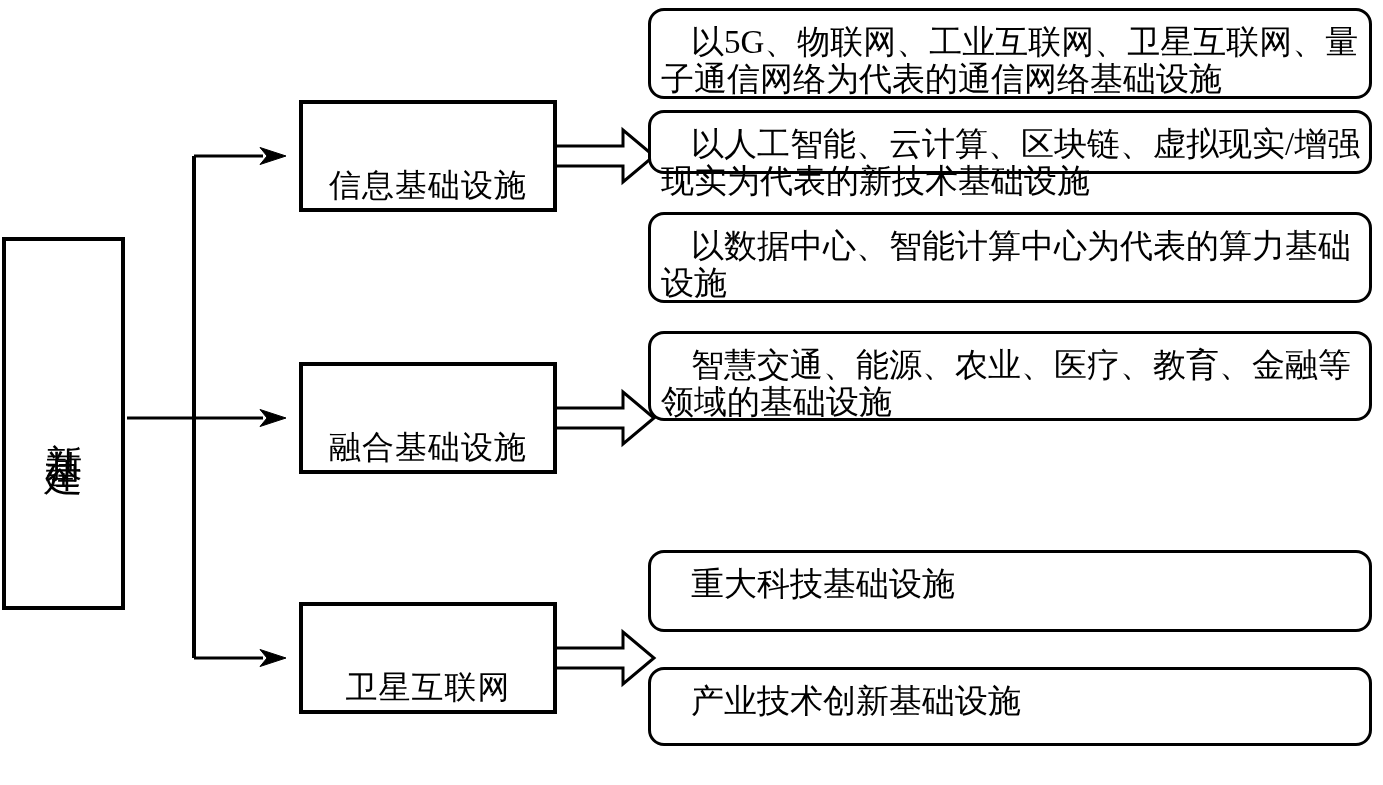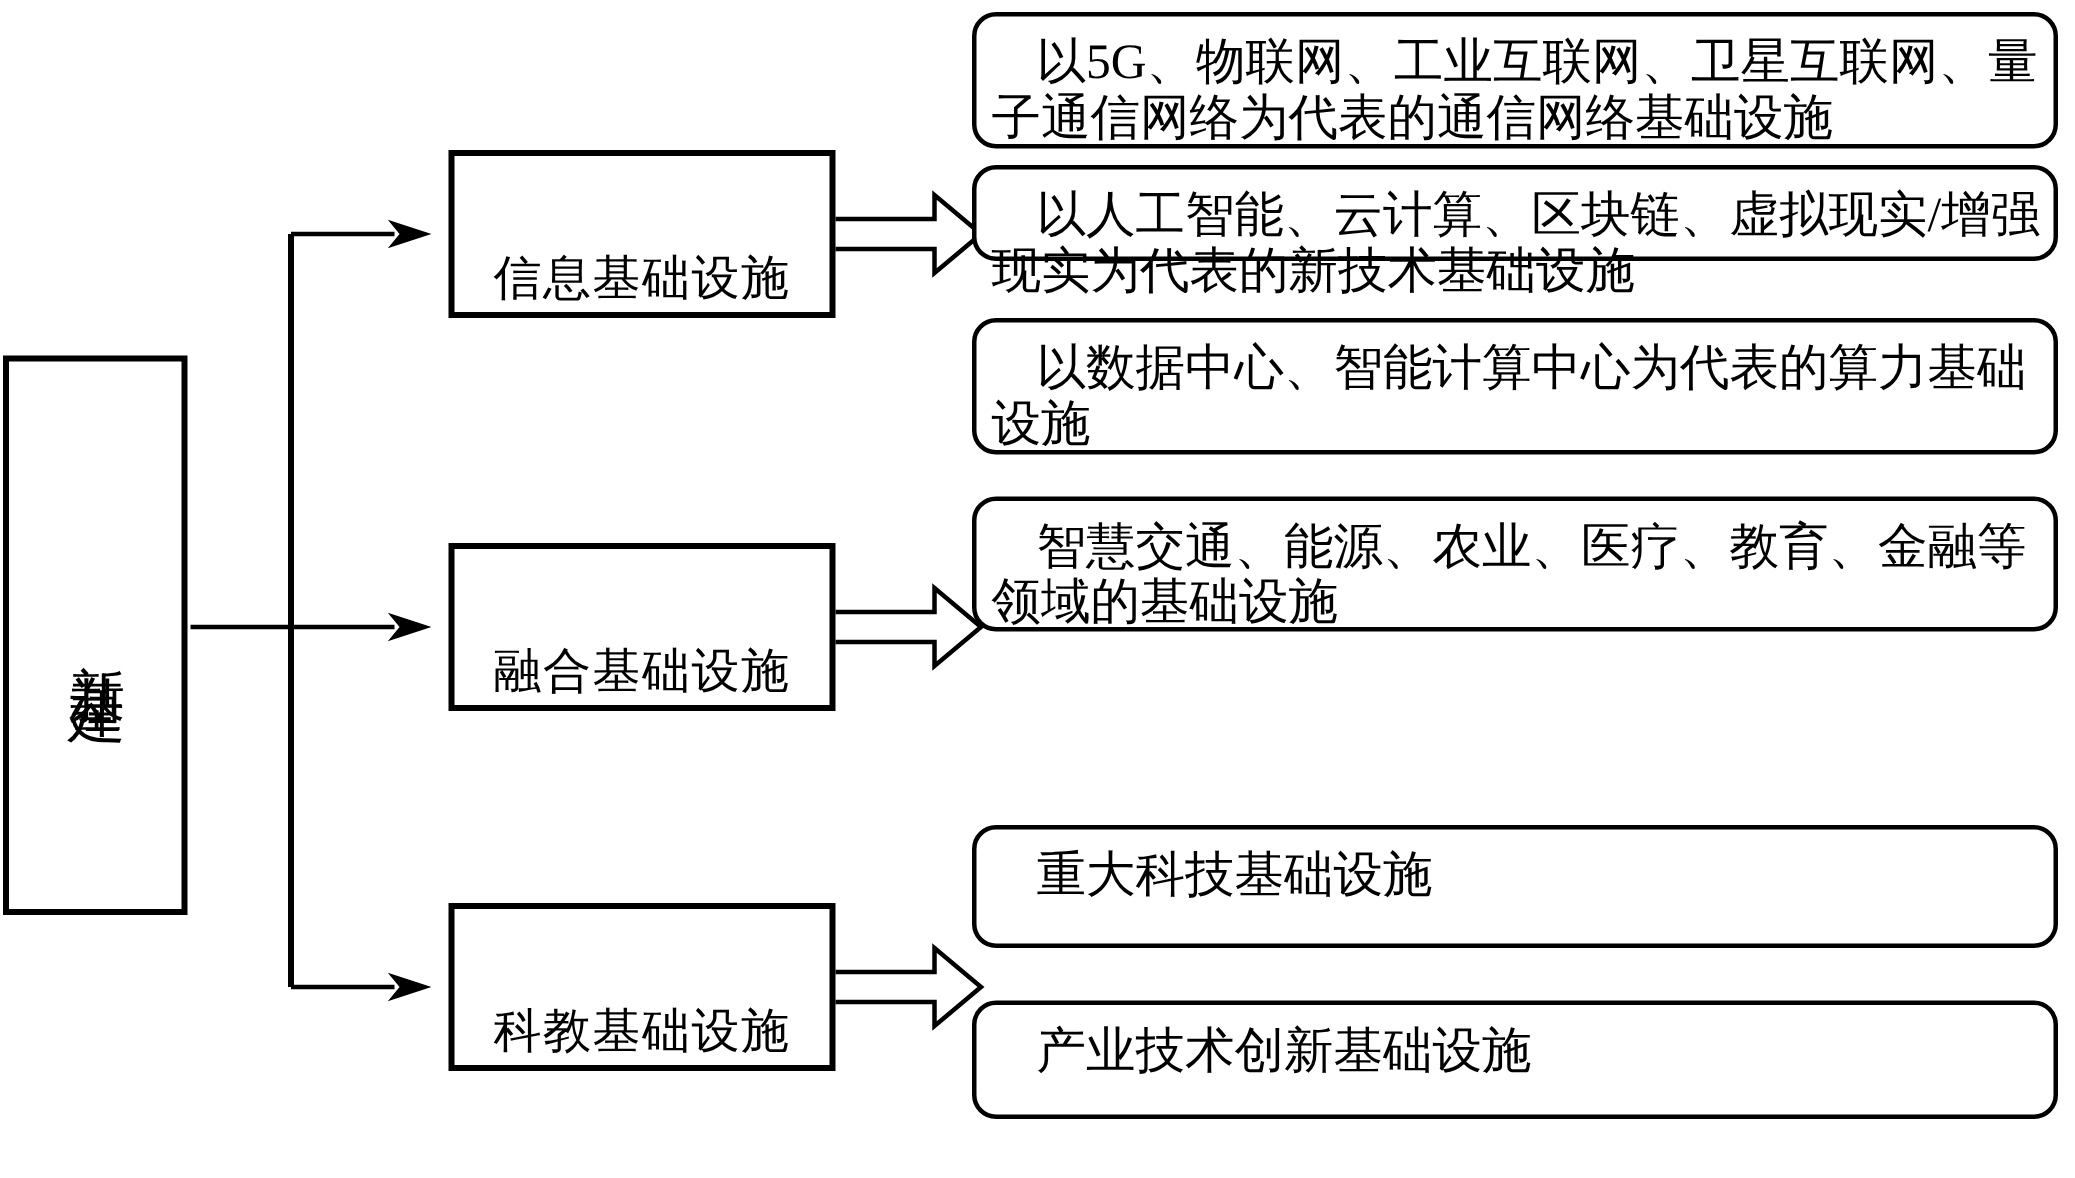--- a/index.html
+++ b/index.html
@@ -96,21 +96,21 @@
     <span class="vtext">新基建</span>
   </div>
 
   <div class="node branch b1">
     <span>信息基础设施</span>
   </div>
   <div class="node branch b2">
     <span>融合基础设施</span>
   </div>
   <div class="node branch b3">
-    <span>科教基础设施</span>
+    <span>卫星互联网</span>
   </div>
 
   <div class="node leaf l1">以5G、物联网、工业互联网、卫星互联网、量子通信网络为代表的通信网络基础设施</div>
   <div class="node leaf l2">以人工智能、云计算、区块链、虚拟现实/增强现实为代表的新技术基础设施</div>
   <div class="node leaf l3">以数据中心、智能计算中心为代表的算力基础设施</div>
 
   <div class="node leaf l4">智慧交通、能源、农业、医疗、教育、金融等领域的基础设施</div>
 
   <div class="node leaf l6">重大科技基础设施</div>
   <div class="node leaf l8">产业技术创新基础设施</div>

